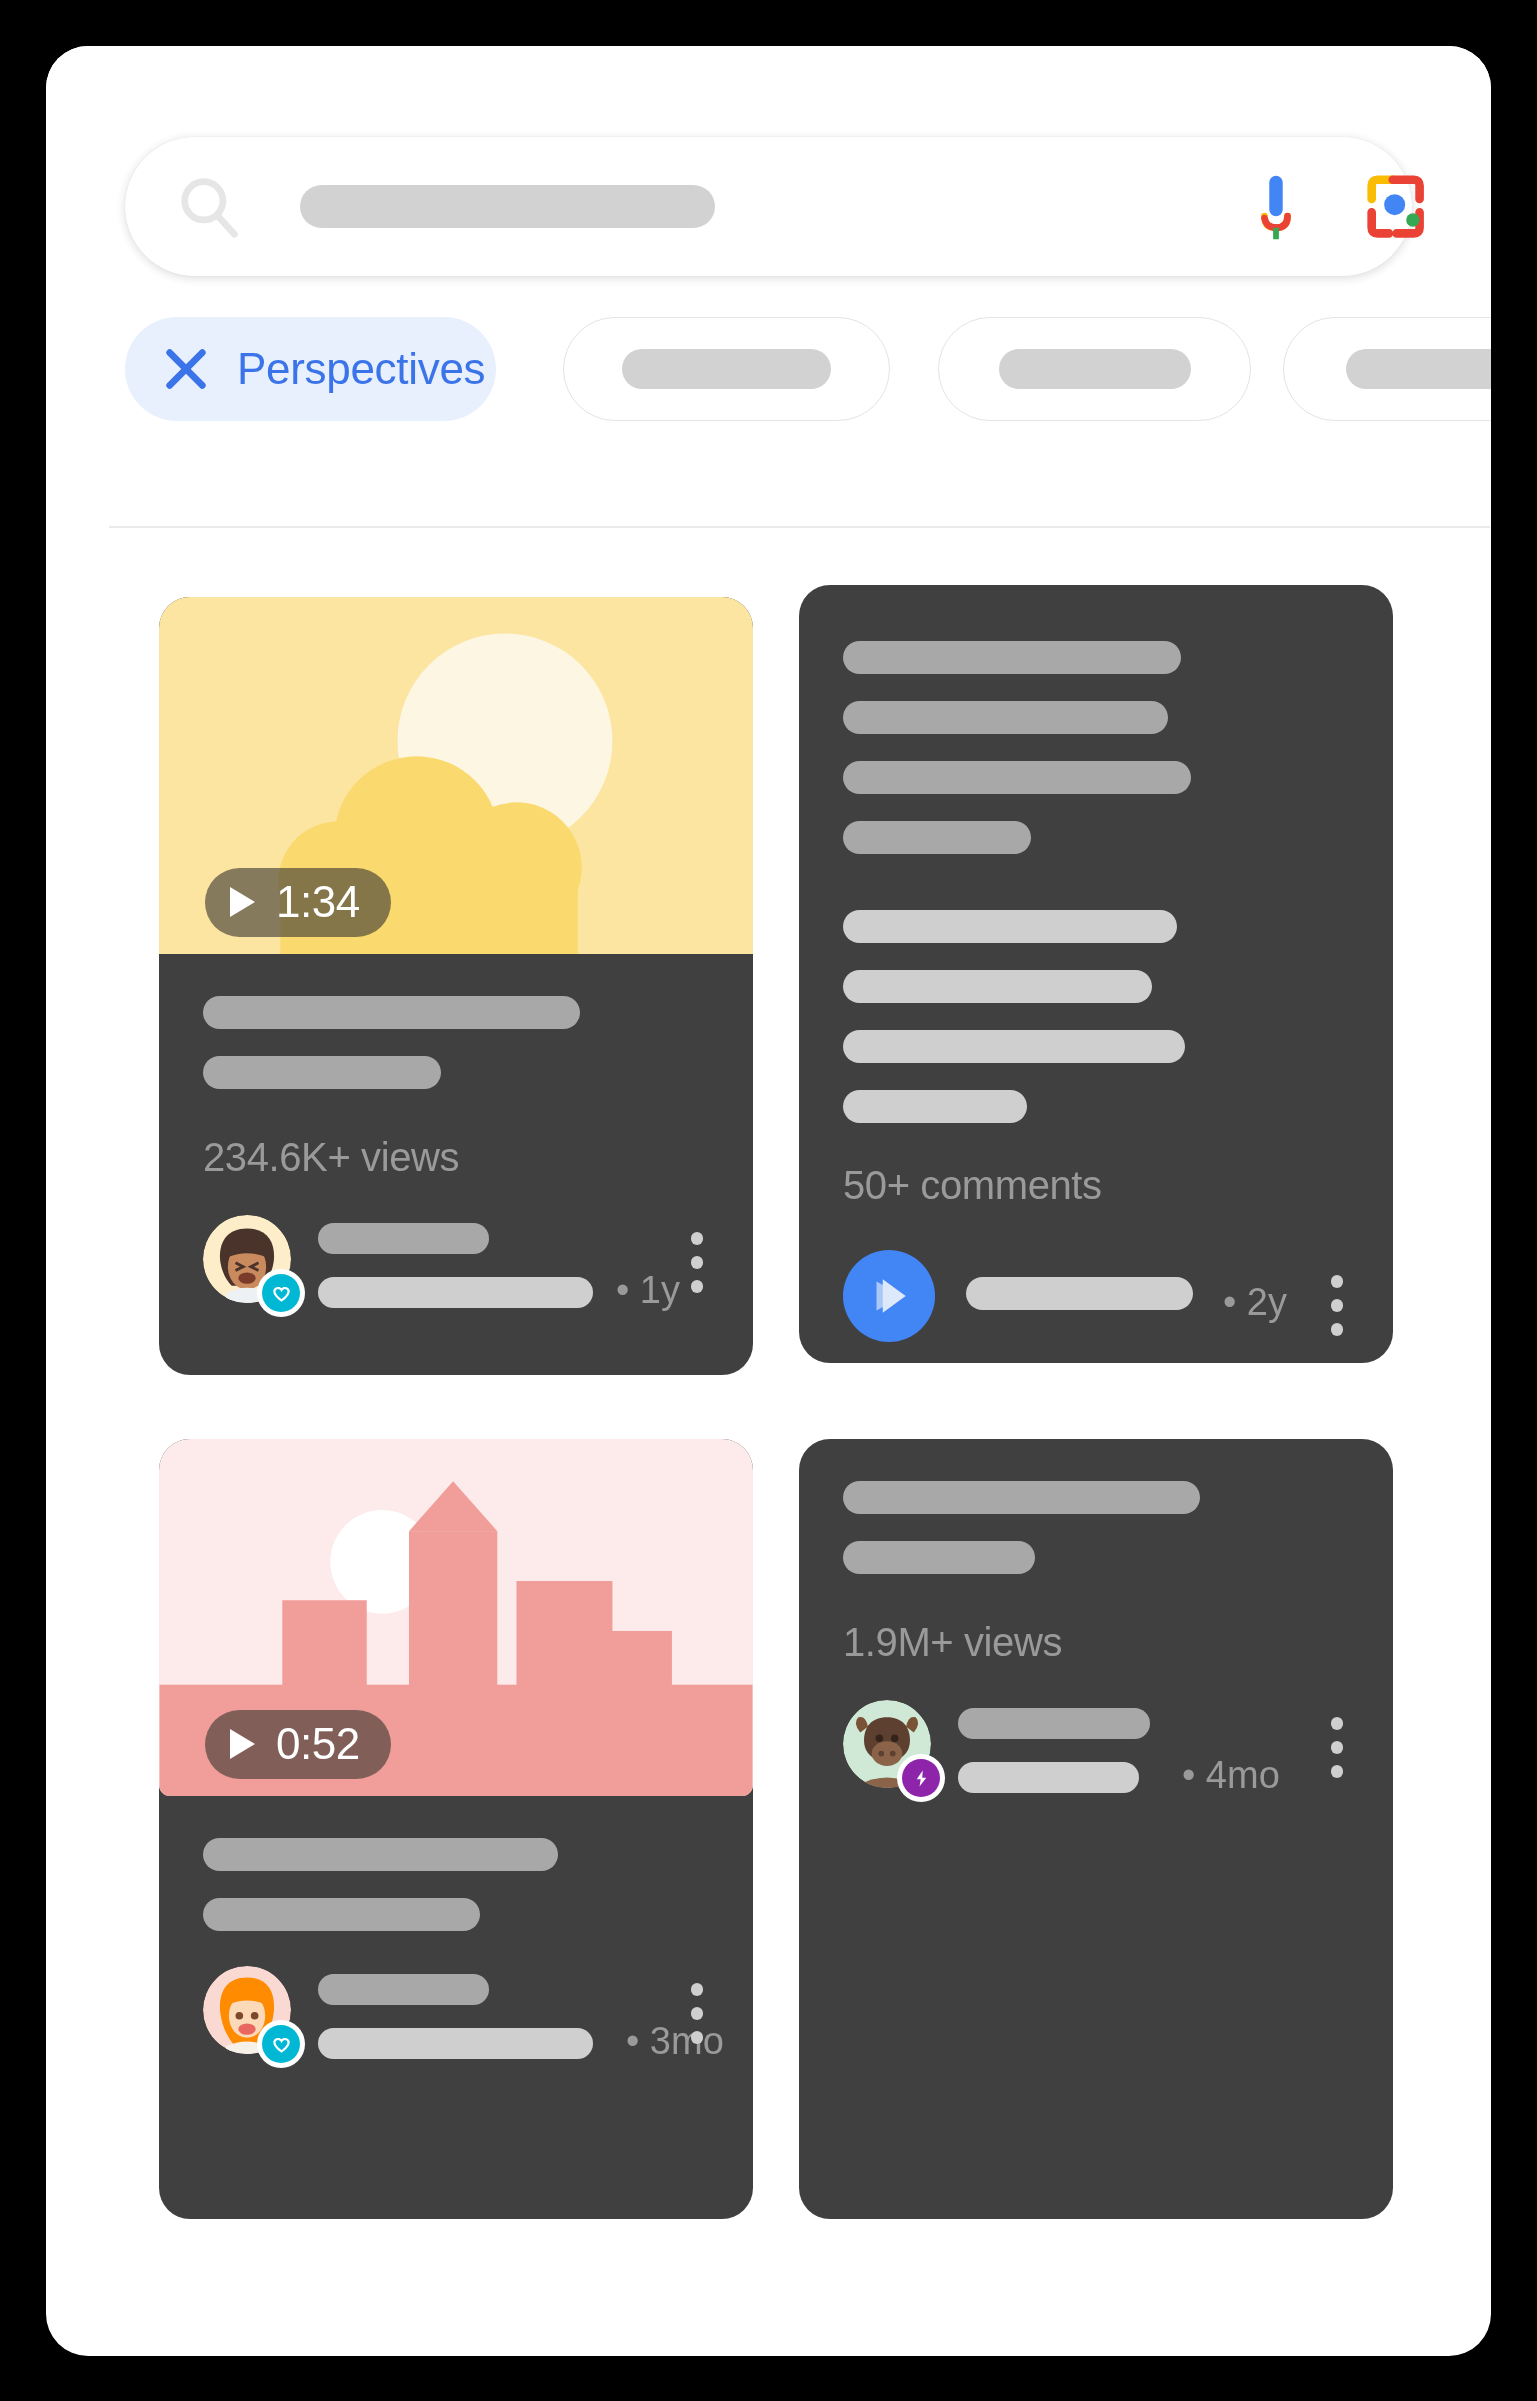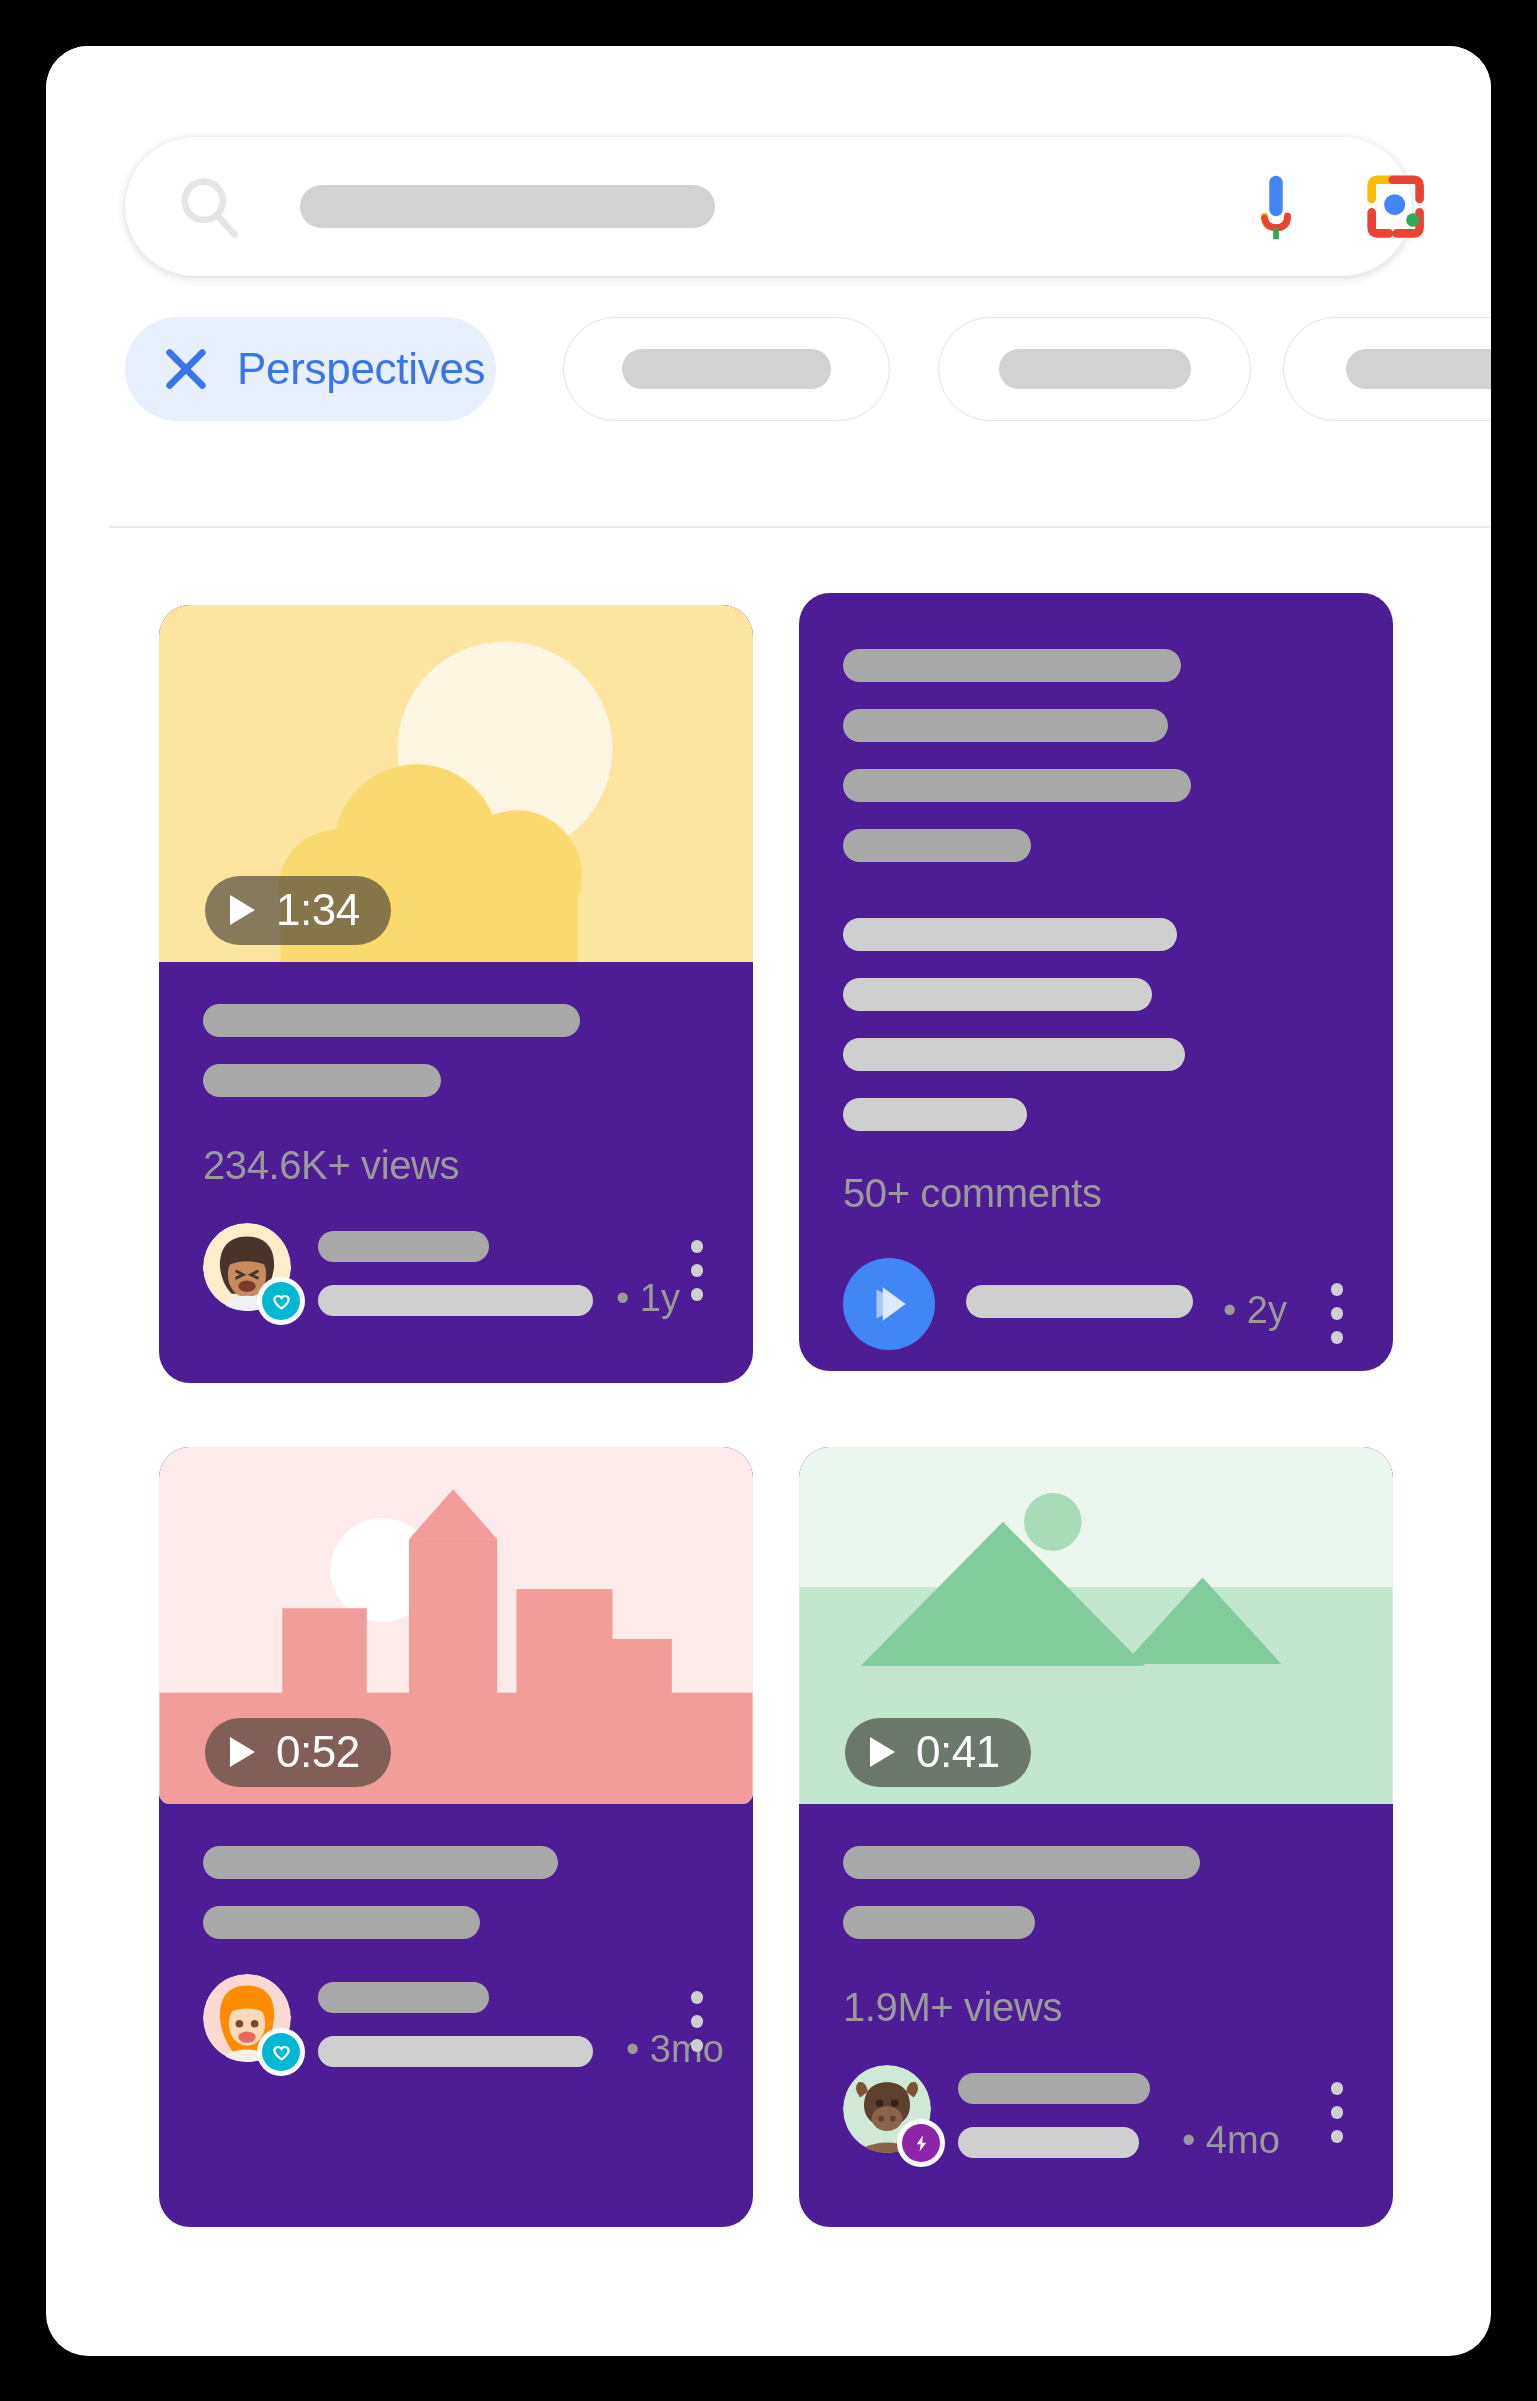--- a/index.html
+++ b/index.html
@@ -87,24 +87,23 @@
   .divider {
     position: absolute; left: 63px; top: 480px;
     width: 1381px; height: 1.9px; background: #eaeaea;
   }
 
   
   .grid { position: absolute; left: 0; top: 509px; width: 1445px; }
   .card {
     position: absolute;
     width: 594px;
-    background: #4c1d95;
+    background: #404040;
     border-radius: 31px;
     overflow: hidden;
-    margin-top: 8px;
   }
   .card-1 { left: 113px; top: 42px;  height: 778px; }
   .card-2 { left: 753px; top: 30px;  height: 778px; }
   .card-3 { left: 113px; top: 884px; height: 780px; }
   .card-4 { left: 753px; top: 884px; height: 780px; }
 
   .thumb { position: relative; width: 594px; height: 357px; overflow: hidden; }
   .thumb-yellow { background: #fbe5a0; }
   .thumb-pink   { background: #fdeaea; border-radius: 11px; }
   .thumb-green  { background: #eaf6ee; }
@@ -386,32 +385,20 @@
           <div class="dots">
               <i></i>
               <i></i>
               <i></i>
             </div>
         </div>
       </div>
     </div>
 
     <div class="card card-4">
-      <div class="thumb thumb-green">
-        <svg viewBox="0 0 618 372" width="594" height="357">
-          <rect x="0" y="146" width="618" height="226" fill="#c3e6ce"></rect>
-          <circle cx="264" cy="78" r="30" fill="#a8dcb8"></circle>
-          <path d="M64 228 L212 78 L360 228 Z" fill="#81cb9c"></path>
-          <path d="M338 226 L420 136 L502 226 Z" fill="#81cb9c"></path>
-        </svg>
-        <div class="duration dark-gray">
-          <span class="play-tri"></span>
-          <span>0:41</span>
-        </div>
-      </div>
       <div class="card-body">
         <div class="line title-l1" style="width:357px"></div>
         <div class="line title-l2" style="width:192px"></div>
         <div class="views">1.9M+ views</div>
         <div class="meta-row">
           <div class="avatar">
             <svg viewBox="0 0 92 92" width="88" height="88">
               <circle cx="46" cy="46" r="46" fill="#cfe9d6"></circle>
               <path d="M18 34 Q10 24 16 18 Q24 16 26 28 Z" fill="#7a5336"></path>
               <path d="M74 34 Q82 24 76 18 Q68 16 66 28 Z" fill="#7a5336"></path>

